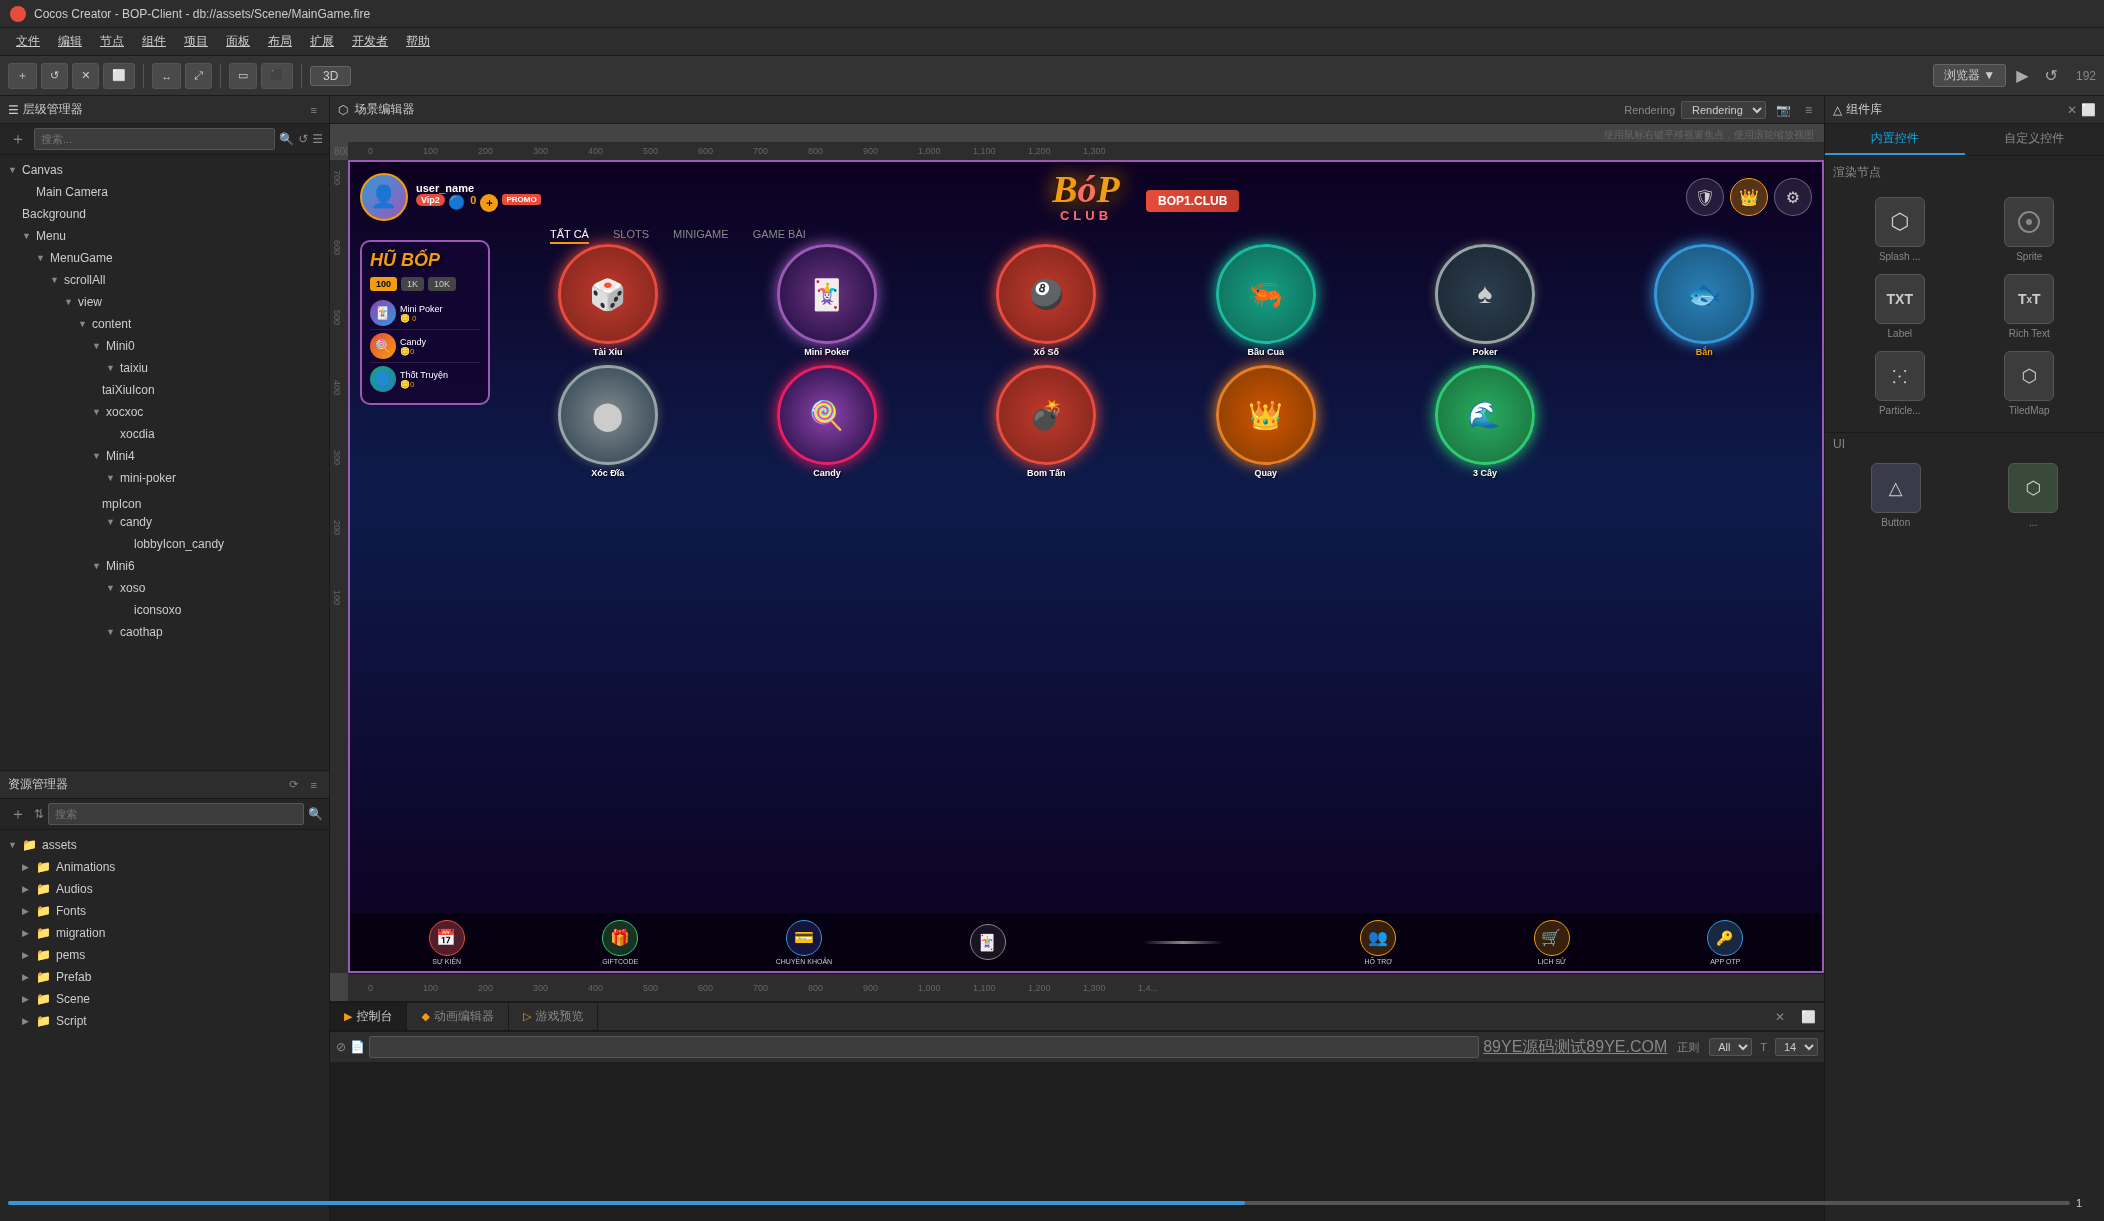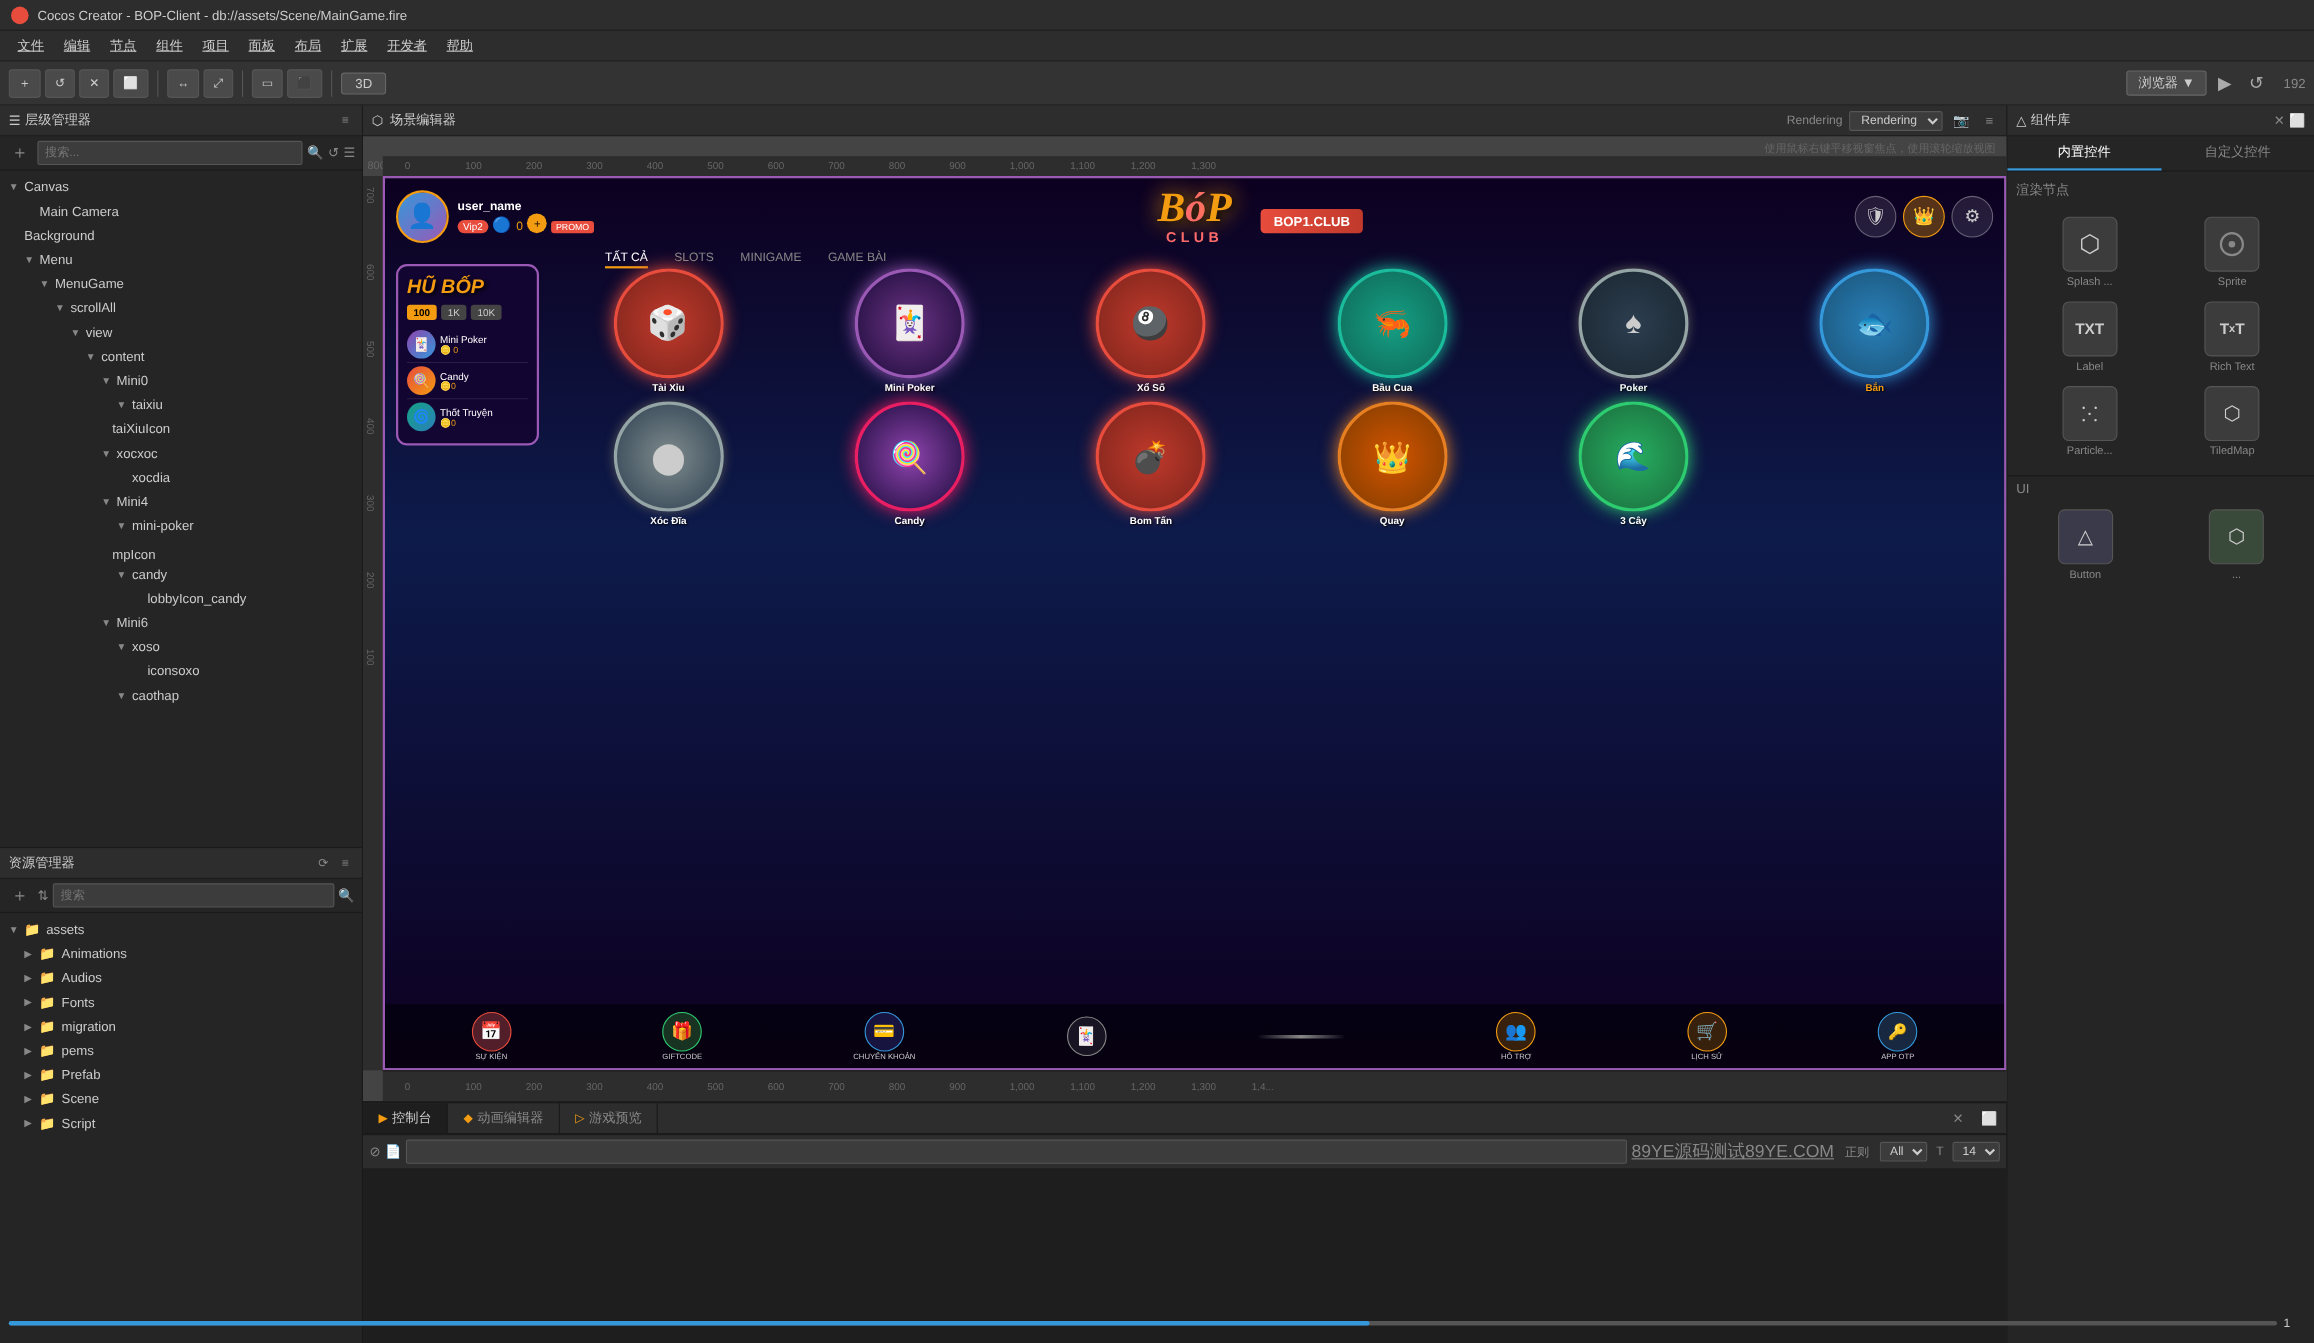--- a/index.html
+++ b/index.html
@@ -51,21 +51,21 @@
     #scene-content { flex: 1; background: #444; position: relative; overflow: hidden; }
 
     
     #game-canvas { position: absolute; top: 20px; left: 20px; right: 0; bottom: 30px; background: #1a1a2e; border: 2px solid #9b59b6; display: flex; align-items: center; justify-content: center; overflow: hidden; }
 
     
     #inspector { width: 280px; background: #252526; border-left: 1px solid #1a1a1a; display: flex; flex-direction: column; }
     #inspector-header { background: #2d2d2d; height: 28px; display: flex; align-items: center; padding: 0 8px; border-bottom: 1px solid #1a1a1a; gap: 4px; }
     .inspector-tabs { display: flex; border-bottom: 1px solid #1a1a1a; }
     .insp-tab { flex: 1; text-align: center; padding: 6px 0; font-size: 12px; color: #888; cursor: pointer; border-bottom: 2px solid transparent; }
-    .insp-tab.active { color: #ffffff; border-bottom-color: #3498db; }
+    .insp-tab.active { color: #0ea5e9; border-bottom-color: #3498db; }
 
     .node-section { padding: 8px; }
     .node-title { font-size: 12px; color: #888; margin-bottom: 8px; }
 
     .component-grid { display: grid; grid-template-columns: 1fr 1fr; gap: 12px; padding: 8px; }
     .comp-item { display: flex; flex-direction: column; align-items: center; gap: 4px; cursor: pointer; }
     .comp-icon { width: 50px; height: 50px; background: #3c3c3c; border-radius: 6px; display: flex; align-items: center; justify-content: center; font-size: 20px; border: 1px solid #555; }
     .comp-label { font-size: 10px; color: #888; text-align: center; }
     .console-input-row { display: flex; align-items: center; padding: 4px 6px; background: #2d2d2d; border-top: 1px solid #1a1a1a; gap: 4px; }
     .console-input { flex: 1; background: #3c3c3c; border: 1px solid #555; color: #ccc; padding: 2px 6px; font-size: 11px; border-radius: 2px; height: 22px; }
@@ -355,21 +355,21 @@
         <div style="position:absolute;top:360px;left:2px;font-size:9px;color:#666;writing-mode:vertical-rl;">200</div>
         <div style="position:absolute;top:430px;left:2px;font-size:9px;color:#666;writing-mode:vertical-rl;">100</div>
       </div>
 
       <div id="game-canvas" style="position:absolute;top:36px;left:18px;right:0;bottom:28px;background:linear-gradient(180deg,#0d0020 0%,#0d1b4b 40%,#0d0020 100%);border:2px solid #9b59b6;overflow:hidden;">
 
         <div style="position:absolute;top:8px;left:10px;right:10px;height:54px;display:flex;align-items:center;gap:8px;">
           <div style="width:48px;height:48px;background:linear-gradient(135deg,#3498db,#9b59b6);border-radius:50%;border:2px solid #f39c12;display:flex;align-items:center;justify-content:center;font-size:22px;">👤</div>
           <div>
             <div style="color:#fff;font-size:11px;font-weight:bold;">user_name</div>
-            <div style="display:flex;align-items:flex-end;gap:4px;">
+            <div style="display:flex;align-items:flex-start;gap:4px;font-weight:bold;">
               <span style="background:#e74c3c;color:#fff;font-size:9px;padding:1px 5px;border-radius:8px;">Vip2</span>
               <span style="font-size:14px;">🔵</span>
               <span style="color:#f39c12;font-size:11px;">0</span>
               <span style="background:#f39c12;color:#000;font-size:10px;width:18px;height:18px;border-radius:50%;display:flex;align-items:center;justify-content:center;cursor:pointer;">＋</span>
               <span style="background:#e74c3c;color:#fff;font-size:8px;padding:1px 4px;border-radius:3px;">PROMO</span>
             </div>
           </div>
 
           <div style="position:absolute;left:50%;transform:translateX(-50%);top:0;text-align:center;">
             <div style="font-size:38px;font-weight:900;color:#f39c12;text-shadow:2px 2px 8px #000,0 0 20px #f39c12;font-style:italic;line-height:1;font-family:Georgia,serif;">B<span style="color:#ff6b6b;">ó</span>P</div>

